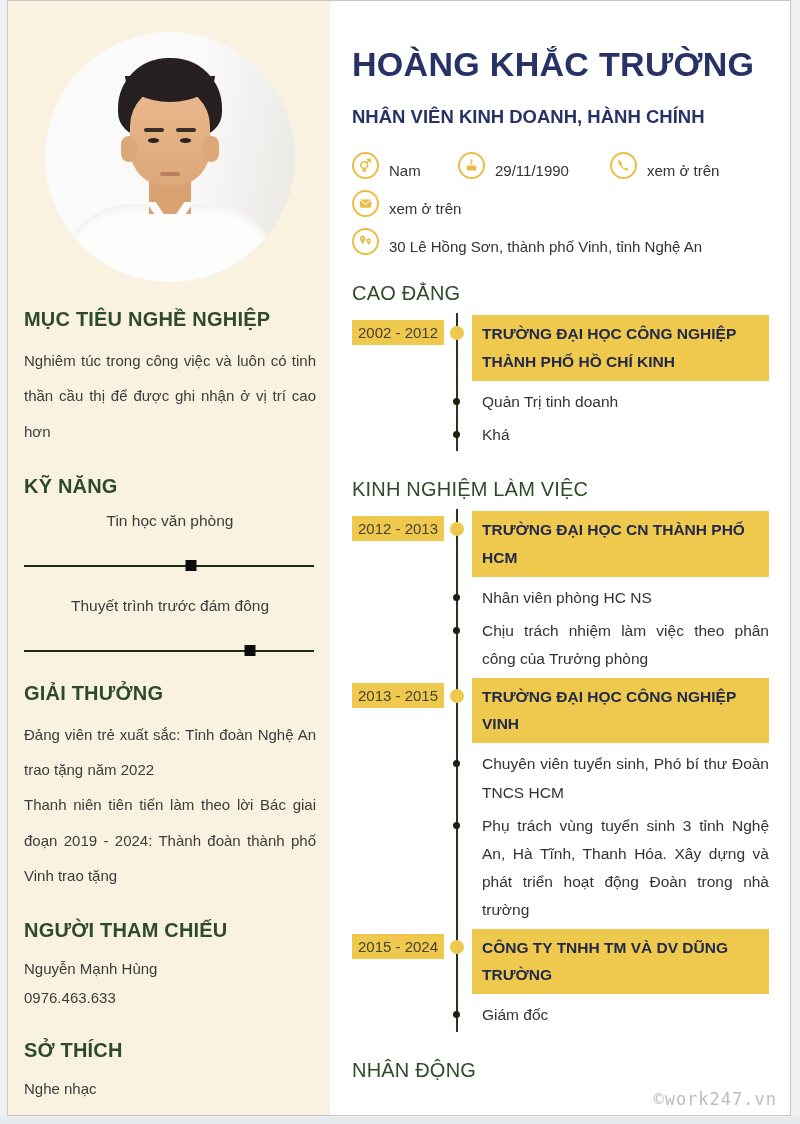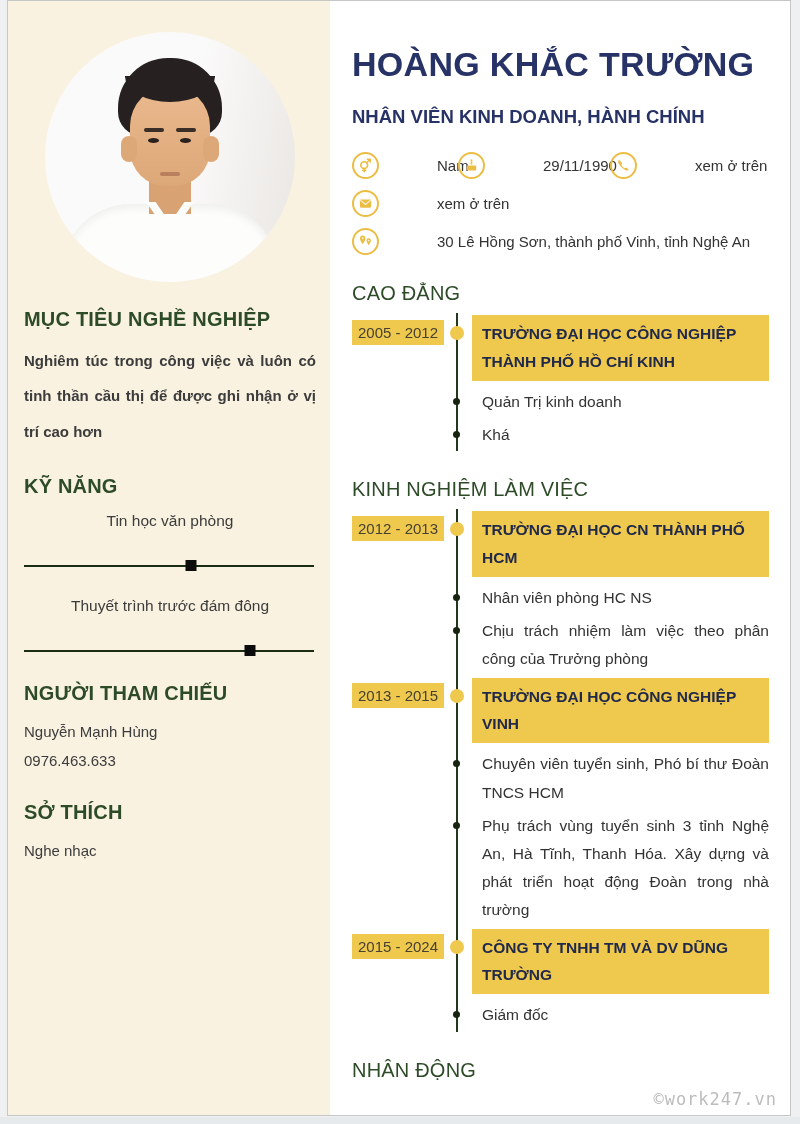--- a/index.html
+++ b/index.html
@@ -46,37 +46,37 @@
     background:#d9a273; }
   .p-shirt { position:absolute; top:172px; left:16px; width:218px; height:90px;
     background:#fdfdfc; border-radius:70px 70px 0 0; box-shadow:inset 0 4px 8px rgba(0,0,0,.06); }
   .p-collar{ position:absolute; top:170px; left:101px; width:48px; height:34px;
     background:#fdfdfc; clip-path:polygon(0 0,50% 100%,100% 0,80% 0,50% 62%,20% 0); }
   .side-section { margin-top:26px; }
   .side-heading {
     font-size:20px; font-weight:bold; color:#2e4b28; letter-spacing:.2px;
     margin-bottom:12px;
   }
-  .side-text { font-size:15px; line-height:2.35; text-align:justify; color:#3c3c3c;font-weight:bold; }
+  .side-text { font-size:15px; line-height:2.35; text-align:justify; color:#3c3c3c; }
   .skill { margin-top:14px; }
   .skill-label { font-size:15.5px; color:#3c3c3c; margin:14px 0 30px;text-align:center; }
   .skill-bar { position:relative; height:11px; margin:0 2px 26px 0; }
   .skill-bar::before { content:""; position:absolute; left:0; right:0; top:5px;
     height:2px; background:#1b2d15; }
   .skill-marker { position:absolute; top:0; width:11px; height:11px;
     background:#0c0c0c; transform:translateX(-50%); }
   .ref-line, .hobby-line { font-size:15px; line-height:1.95; color:#3c3c3c; }
   .award-item { font-size:15px; line-height:2.35; text-align:justify; color:#3c3c3c; }
   
   .main { flex:1; padding:44px 21px 0 22px; position:relative; }
   .cv-name { font-size:34px; font-weight:bold; color:#273266; letter-spacing:.3px; }
   .cv-title { font-size:18.5px; font-weight:bold; color:#273266; margin-top:22px; }
   .contacts { margin-top:24px; }
   .contact-row { display:flex; align-items:center; margin-bottom:11px; }
-  .contact-item { display:flex; align-items:center;gap:48px; }
+  .contact-item { display:flex; align-items:flex-end; }
   .contact-item .ic { width:27px; height:27px; border-radius:50%;
     border:2px solid #ecbd43; display:flex; align-items:center; justify-content:center;
     flex:0 0 27px; }
   .contact-item .txt { font-size:15px; color:#333; margin-left:10px; }
   .ci-gender { width:106px; } .ci-birthday { width:152px; }
   
   .m-section { margin-top:27px; }
   .m-heading { font-size:20px; font-weight:normal; color:#2e4b28; letter-spacing:.2px; }
   .entry { display:grid; grid-template-columns:92px 28px 1fr; align-items:start; }
   .entry-badge { background:#efc84e; color:#474130; font-size:15px; text-align:center;
@@ -137,20 +137,25 @@
         </div>
       </div>
       <div class="skill">
         <div class="skill-label">Thuyết trình trước đám đông</div>
         <div class="skill-bar">
           <div class="skill-marker" style="left: 78%;"></div>
         </div>
       </div>
     </section>
 
+    <section class="side-section">
+      <h2 class="side-heading">GIẢI THƯỞNG</h2>
+      <p class="award-item">Đảng viên trẻ xuất sắc: Tỉnh đoàn Nghệ An trao tặng năm 2022</p>
+      <p class="award-item">Thanh niên tiên tiến làm theo lời Bác giai đoạn 2019 - 2024: Thành đoàn thành phố Vinh trao tặng</p>
+    </section>
 
     <section class="side-section">
       <h2 class="side-heading">NGƯỜI THAM CHIẾU</h2>
       <p class="ref-line">Nguyễn Mạnh Hùng</p>
       <p class="ref-line">0976.463.633</p>
     </section>
 
     <section class="side-section">
       <h2 class="side-heading">SỞ THÍCH</h2>
       <p class="hobby-line">Nghe nhạc</p>
@@ -215,28 +220,28 @@
           </span>
           <span class="txt">30 Lê Hồng Sơn, thành phố Vinh, tỉnh Nghệ An</span>
         </div>
       </div>
     </div>
 
     <section class="m-section">
       <h2 class="m-heading">CAO ĐẲNG</h2>
       <div class="edu-gap"></div>
       <div class="entry">
-        <div class="entry-badge">2005 - 2012</div>
+        <div class="entry-badge">2002 - 2012</div>
         <div class="entry-line">
           <div class="entry-dot"></div>
         </div>
         <div>
           <div class="entry-title">TRƯỜNG ĐẠI HỌC CÔNG NGHIỆP THÀNH PHỐ HỒ CHÍ KINH</div>
           <ul class="entry-bullets">
-            <li>Quản Trị kinh doanh</li>
+            <li>Quản Trị tinh doanh</li>
             <li>Khá</li>
           </ul>
         </div>
       </div>
     </section>
 
     <section class="m-section">
       <h2 class="m-heading">KINH NGHIỆM LÀM VIỆC</h2>
       <div class="edu-gap"></div>
 

